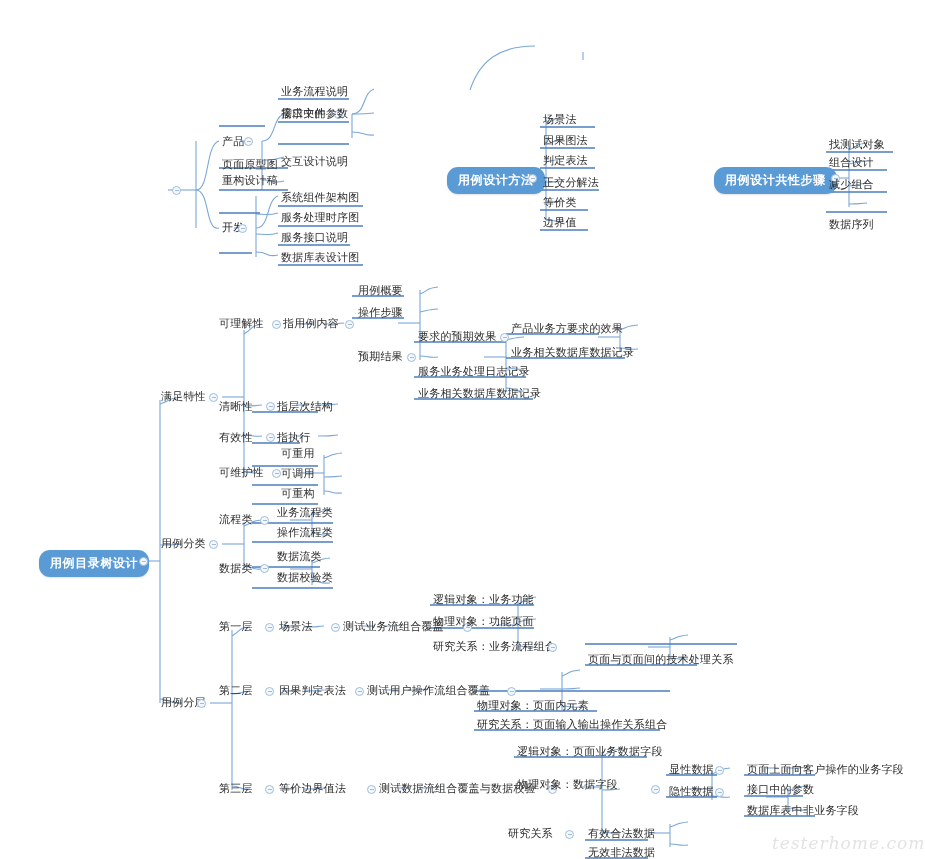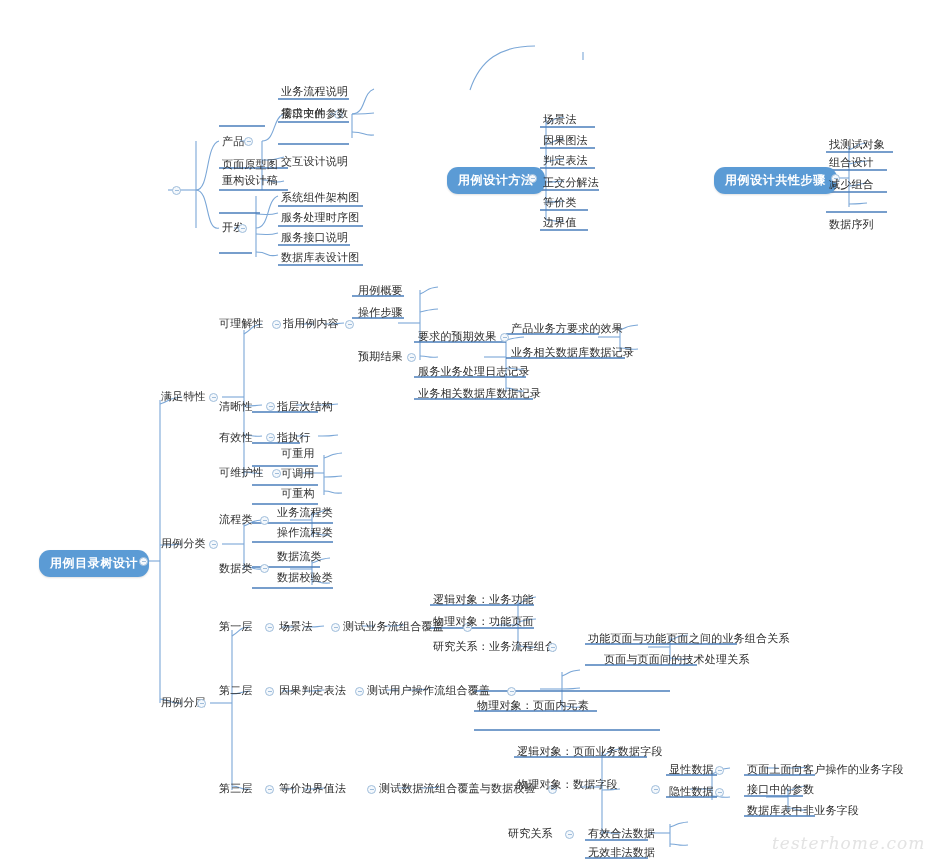--- a/index.html
+++ b/index.html
@@ -439,31 +439,31 @@
   <div class="node" style="left:276px;top:619px;"><span class="txt">场景法</span></div>
   <div class="dot" style="left:331px;top:623px;"></div>
   <div class="node" style="left:340px;top:619px;"><span class="txt">测试业务流组合覆盖</span></div>
   <div class="dot" style="left:463px;top:623px;"></div>
 
   <div class="node" style="left:430px;top:592px;"><span class="txt">逻辑对象：业务功能</span></div>
   <div class="node" style="left:430px;top:614px;"><span class="txt">物理对象：功能页面</span></div>
   <div class="node" style="left:430px;top:639px;"><span class="txt">研究关系：业务流程组合</span></div>
   <div class="dot" style="left:548px;top:643px;"></div>
 
-  <div class="node" style="left:585px;top:631px;"><span class="txt">功能页面与功能页面之间的业务组合关系</span></div>
-  <div class="node" style="left:585px;top:652px;margin-left:16px;"><span class="txt">页面与页面间的技术处理关系</span></div>
+  <div class="node" style="left:585px;top:652px;"><span class="txt">页面与页面间的技术处理关系</span></div>
 
   <div class="node" style="left:216px;top:683px;"><span class="txt">第二层</span></div>
   <div class="dot" style="left:265px;top:687px;"></div>
   <div class="node" style="left:276px;top:683px;"><span class="txt">因果判定表法</span></div>
   <div class="dot" style="left:355px;top:687px;"></div>
   <div class="node" style="left:364px;top:683px;"><span class="txt">测试用户操作流组合覆盖</span></div>
   <div class="dot" style="left:507px;top:687px;"></div>
 
   <div class="node" style="left:474px;top:698px;"><span class="txt">物理对象：页面内元素</span></div>
+  <div class="node" style="left:474px;top:717px;"><span class="txt">研究关系：页面输入输出操作关系组合</span></div>
 
   <div class="node" style="left:216px;top:781px;"><span class="txt">第三层</span></div>
   <div class="dot" style="left:265px;top:785px;"></div>
   <div class="node" style="left:276px;top:781px;"><span class="txt">等价边界值法</span></div>
   <div class="dot" style="left:367px;top:785px;"></div>
   <div class="node" style="left:376px;top:781px;"><span class="txt">测试数据流组合覆盖与数据校验</span></div>
   <div class="dot" style="left:548px;top:785px;"></div>
 
   <div class="node" style="left:514px;top:744px;"><span class="txt">逻辑对象：页面业务数据字段</span></div>
 

